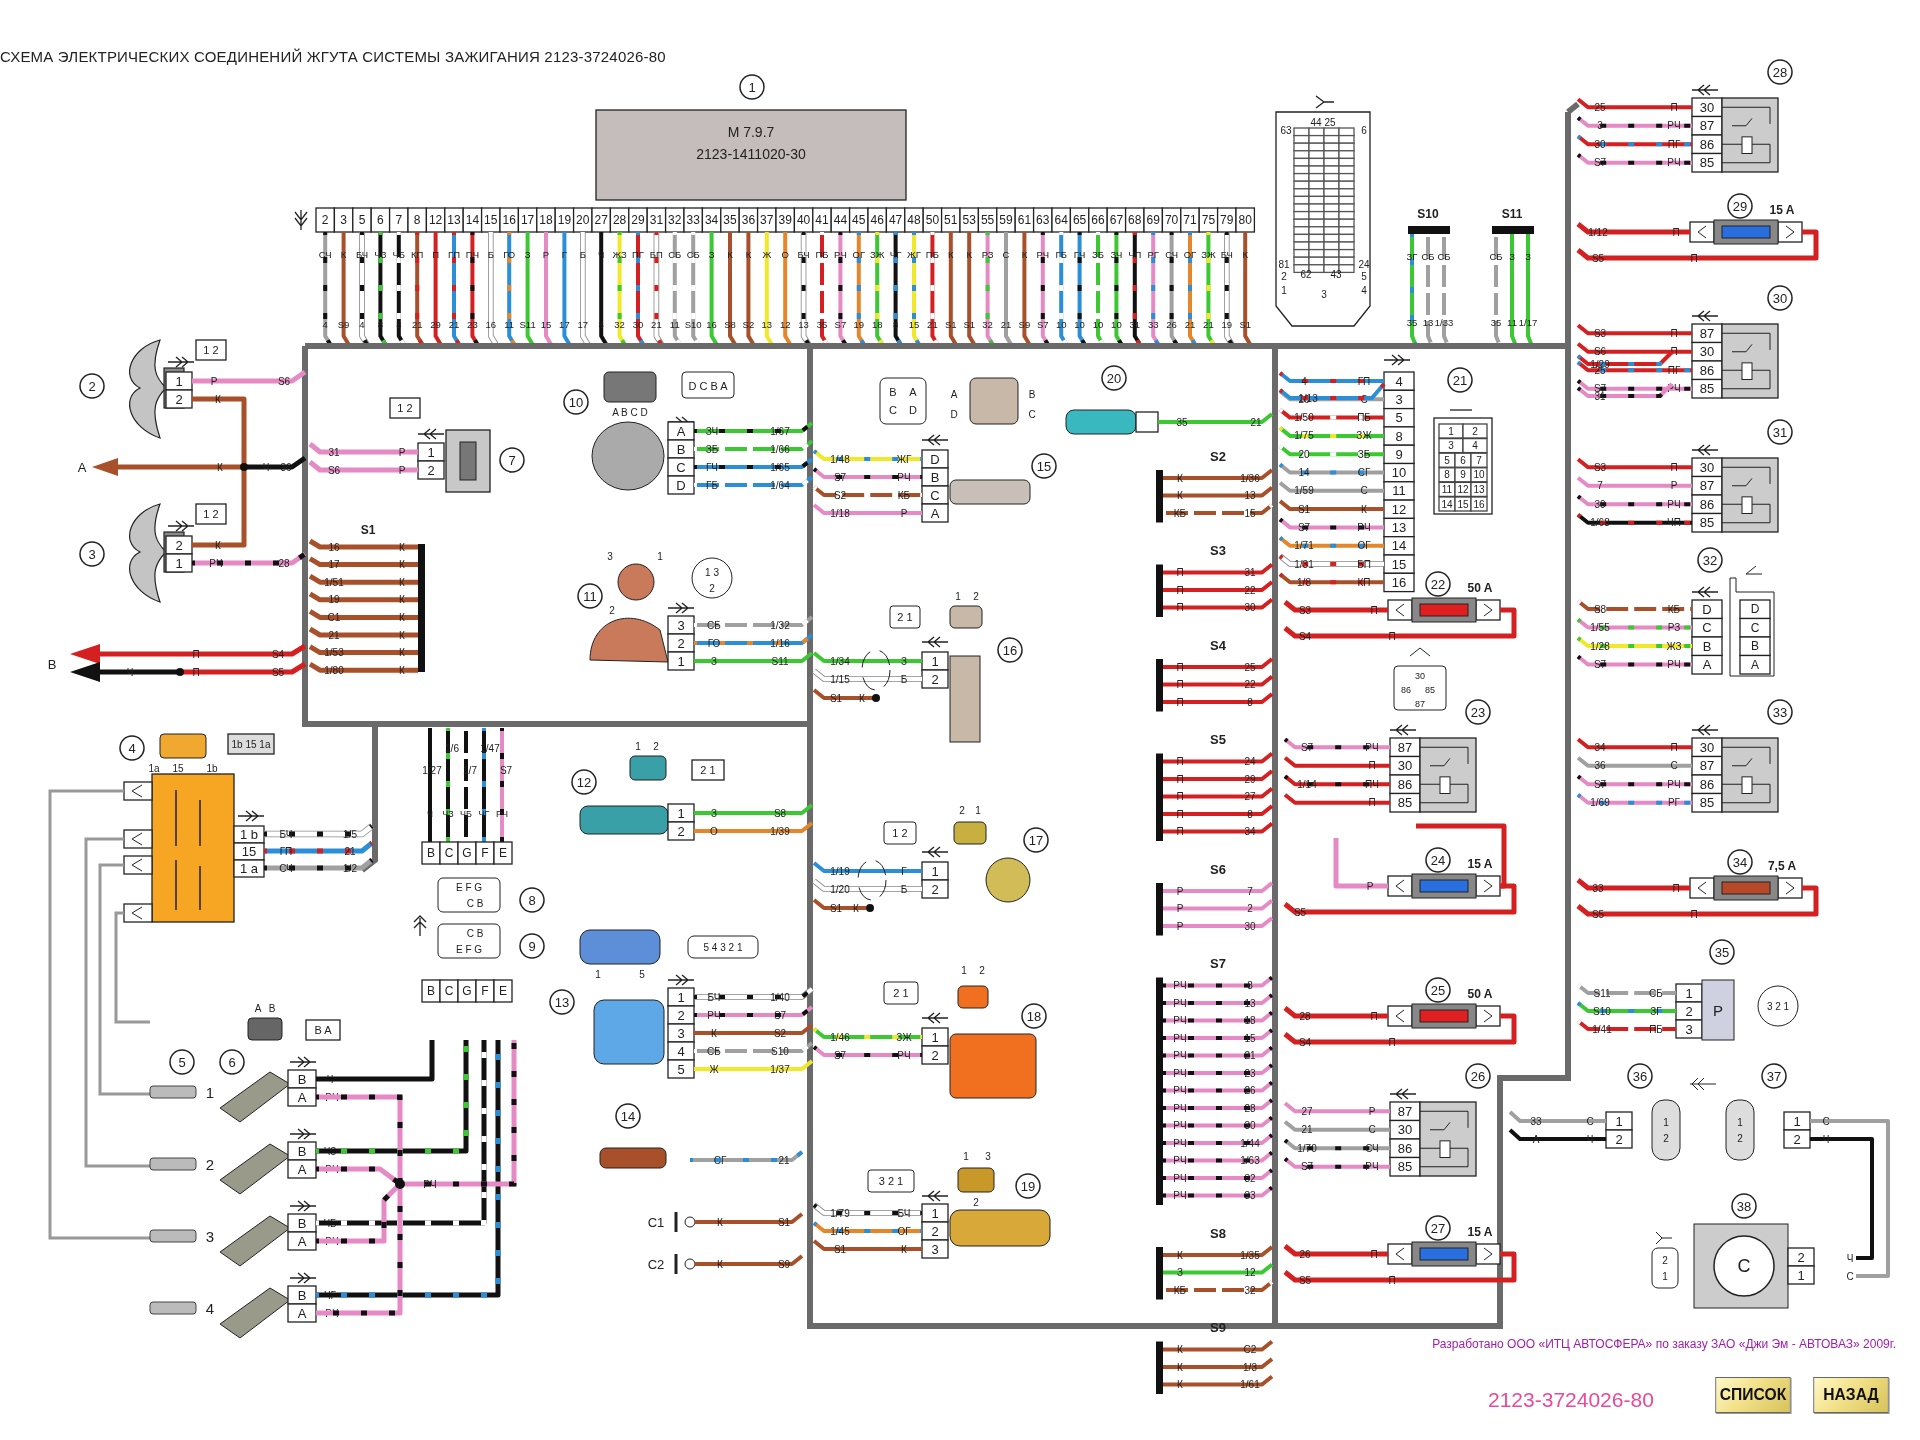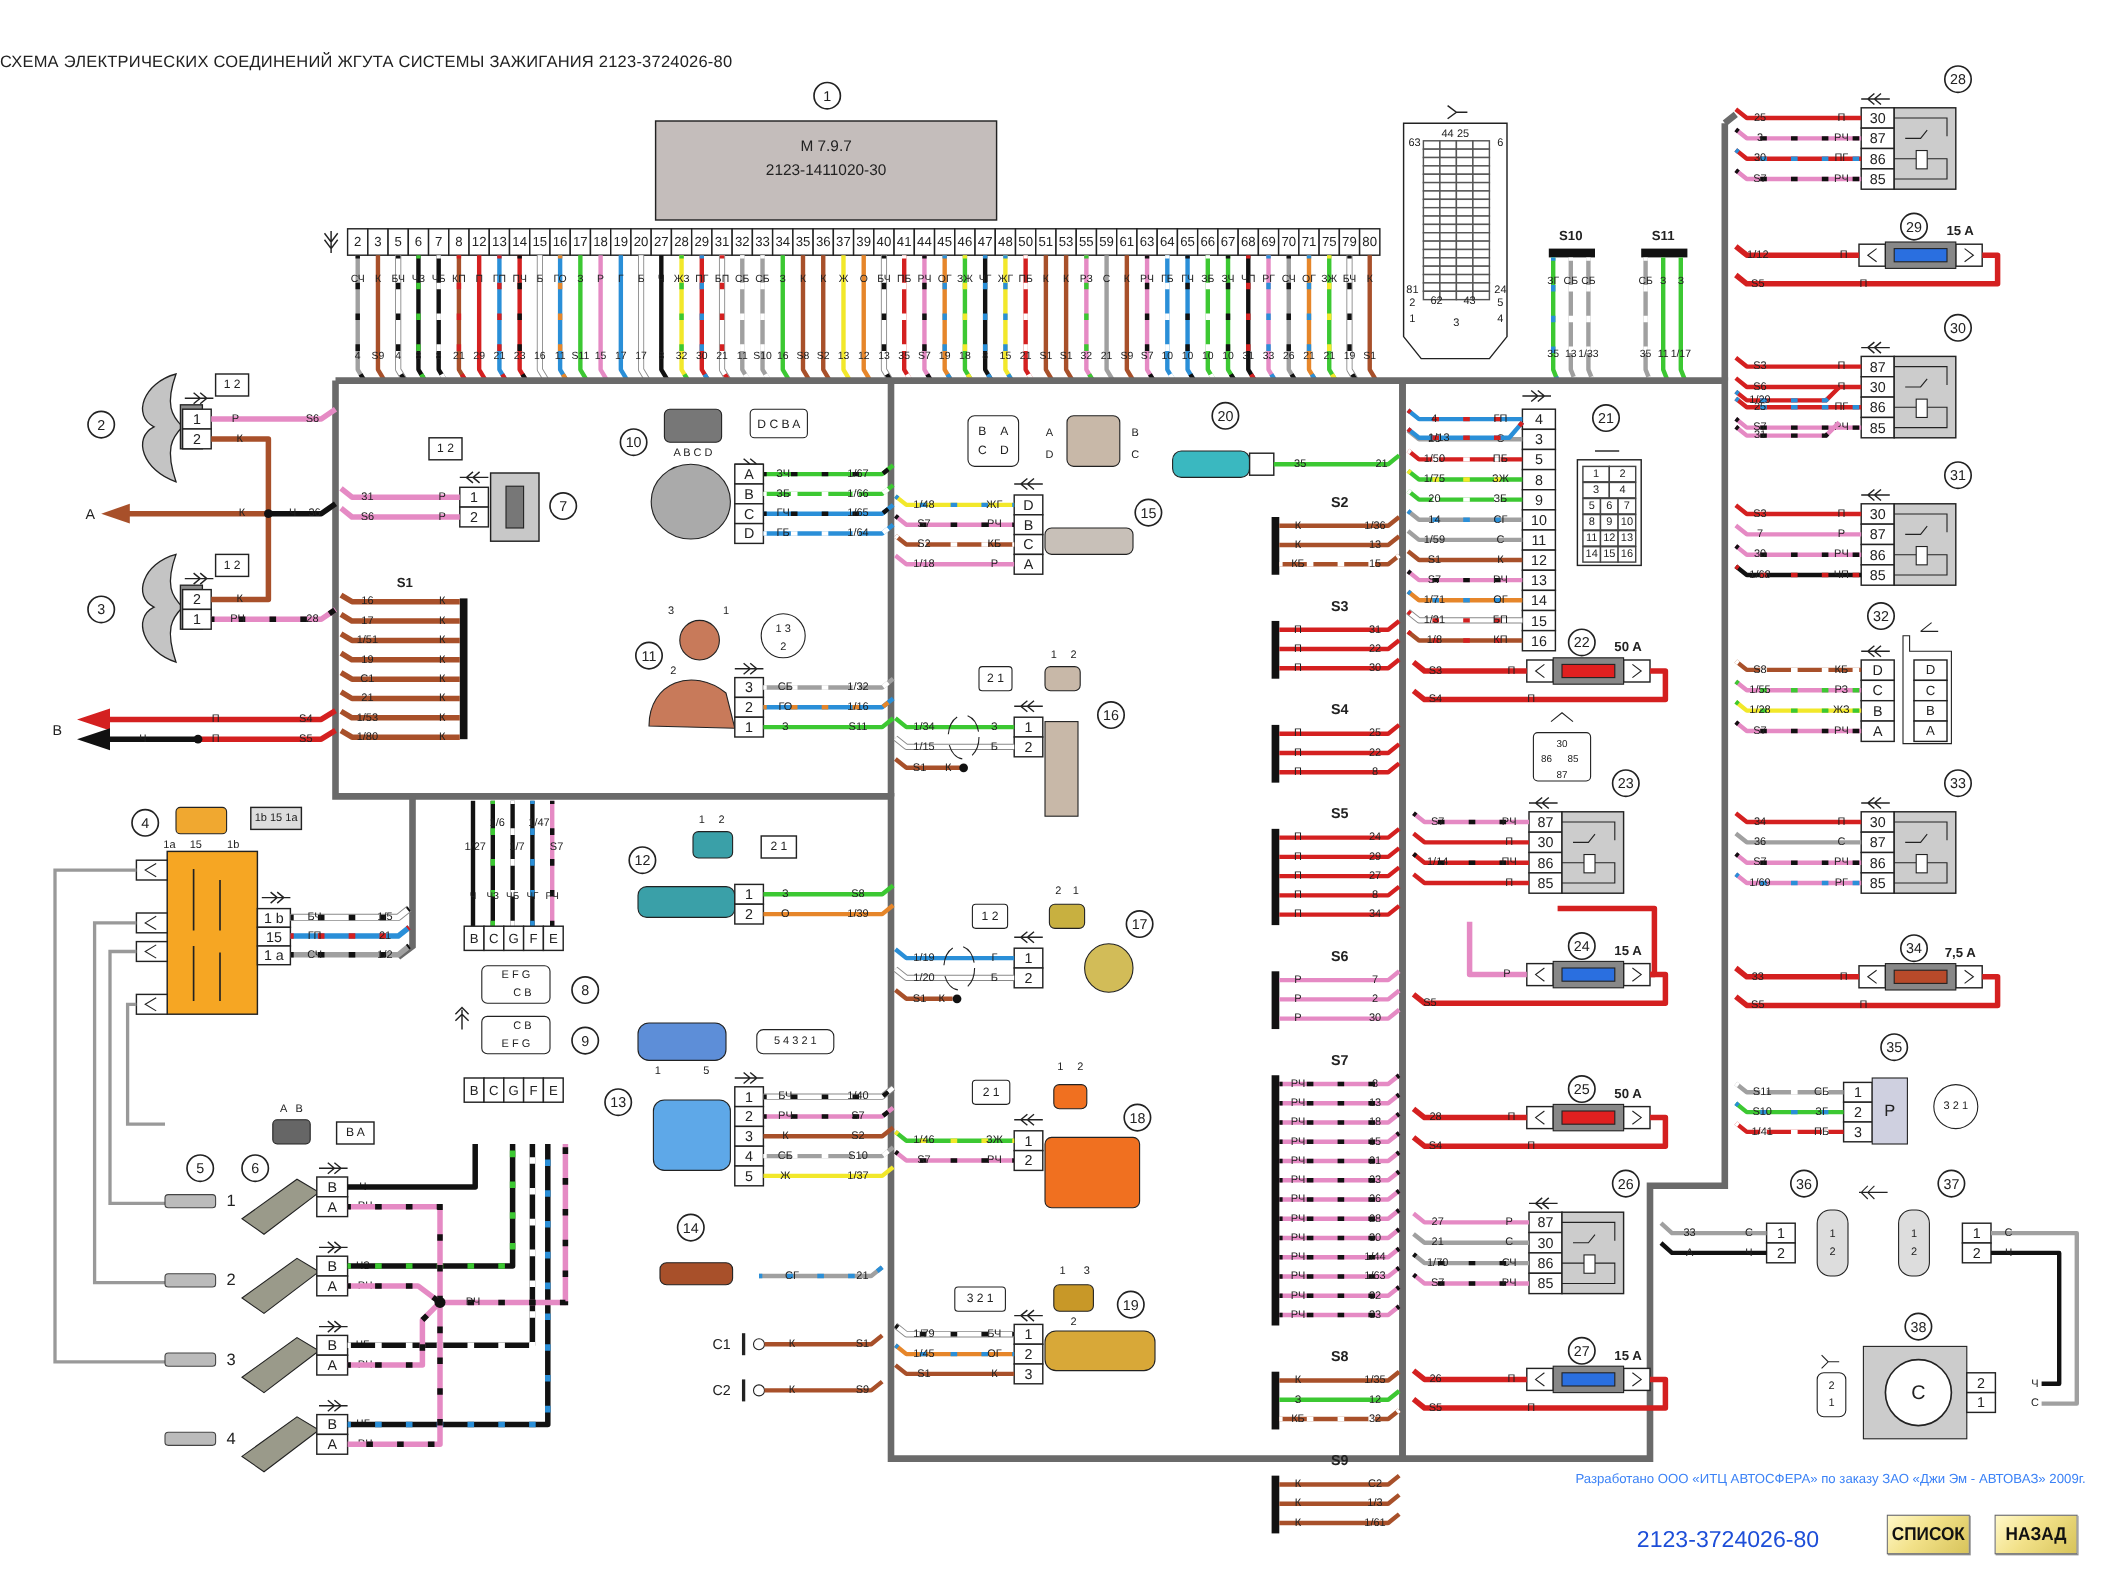--- a/index.html
+++ b/index.html
@@ -1,20 +1,20 @@
 <!DOCTYPE html>
 <html><head>
 <meta charset="utf-8">
 <style>
   html,body{margin:0;padding:0;background:#fff;}
   body{width:1920px;height:1440px;position:relative;overflow:hidden;font-family:"Liberation Sans",sans-serif;color:#222;}
   #dia{position:absolute;left:0;top:0;width:1920px;height:1440px;}
   .title{position:absolute;left:0;width:1740px;top:48px;text-align:left;font-size:15px;letter-spacing:.2px;color:#222;}
-  .footer-credit{position:absolute;right:24px;top:1337px;font-size:12px;color:#3b82f6;}
-  .doc-code{position:absolute;left:1488px;top:1388px;font-size:21px;color:#1d4ed8;}
+  .footer-credit{position:absolute;right:24px;top:1337px;font-size:12px;color:#a21caf;}
+  .doc-code{position:absolute;left:1488px;top:1388px;font-size:21px;color:#ec4899;}
   .btn{position:absolute;top:1377px;height:34px;width:80px;border:1px solid #666;background:linear-gradient(135deg,#fff8c8 0%,#f2e189 45%,#d7c35a 100%);font-family:"Liberation Sans",sans-serif;font-weight:bold;font-size:17px;color:#111;display:flex;align-items:center;justify-content:center;box-shadow:1px 1px 0 #999;cursor:pointer;transform:scaleX(.92);}
   #btn-list{left:1712px;}
   #btn-back{left:1810px;}
   svg text{font-family:"Liberation Sans",sans-serif;}
 </style>
 </head>
 <body>
 
 <div class="title">СХЕМА ЭЛЕКТРИЧЕСКИХ СОЕДИНЕНИЙ ЖГУТА СИСТЕМЫ ЗАЖИГАНИЯ 2123-3724026-80</div>
 

